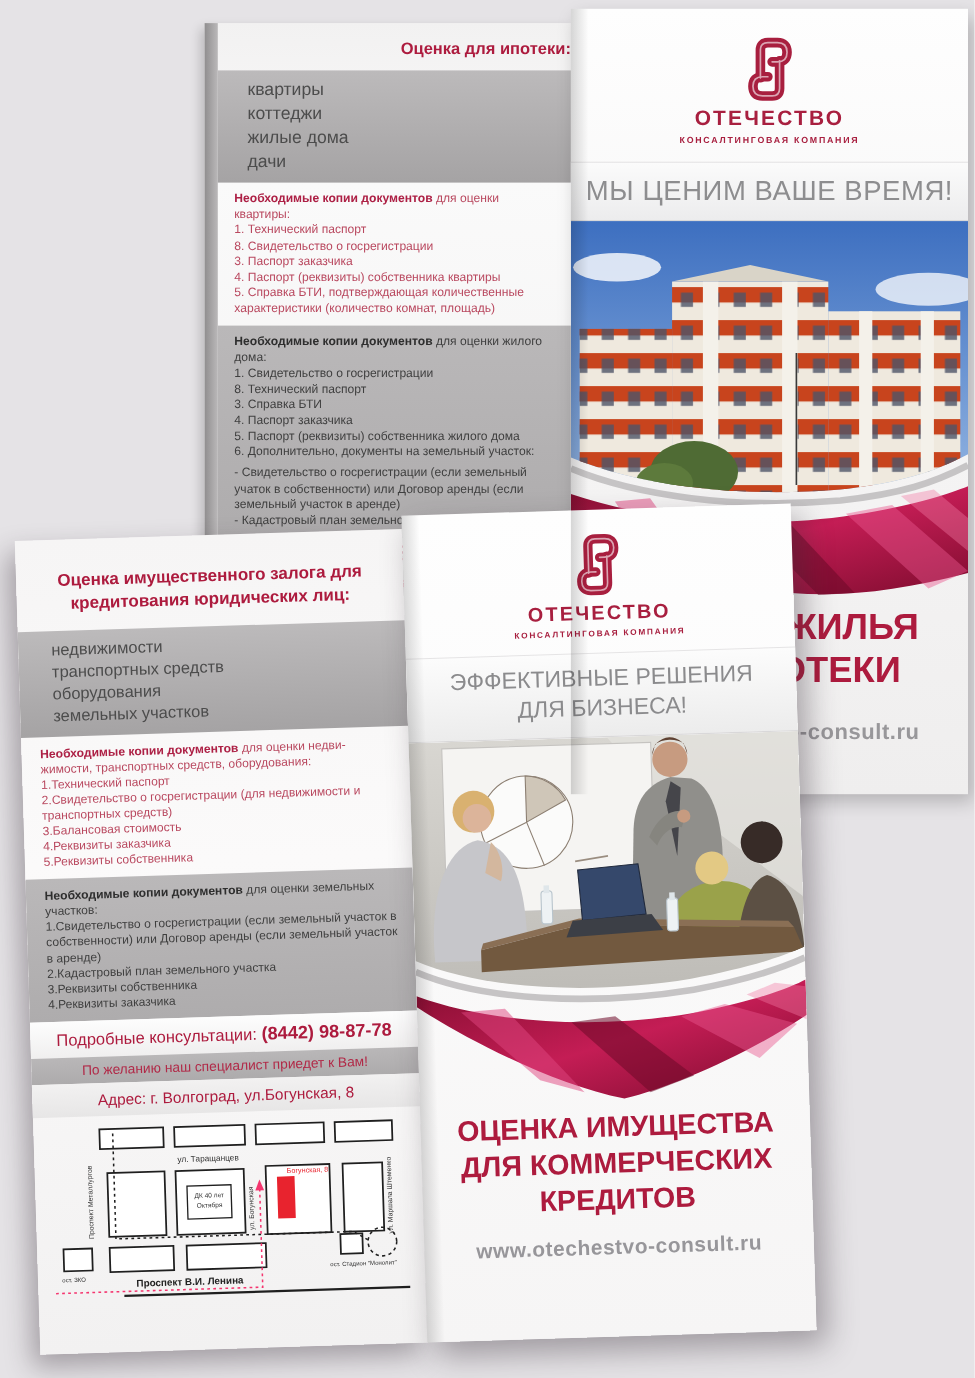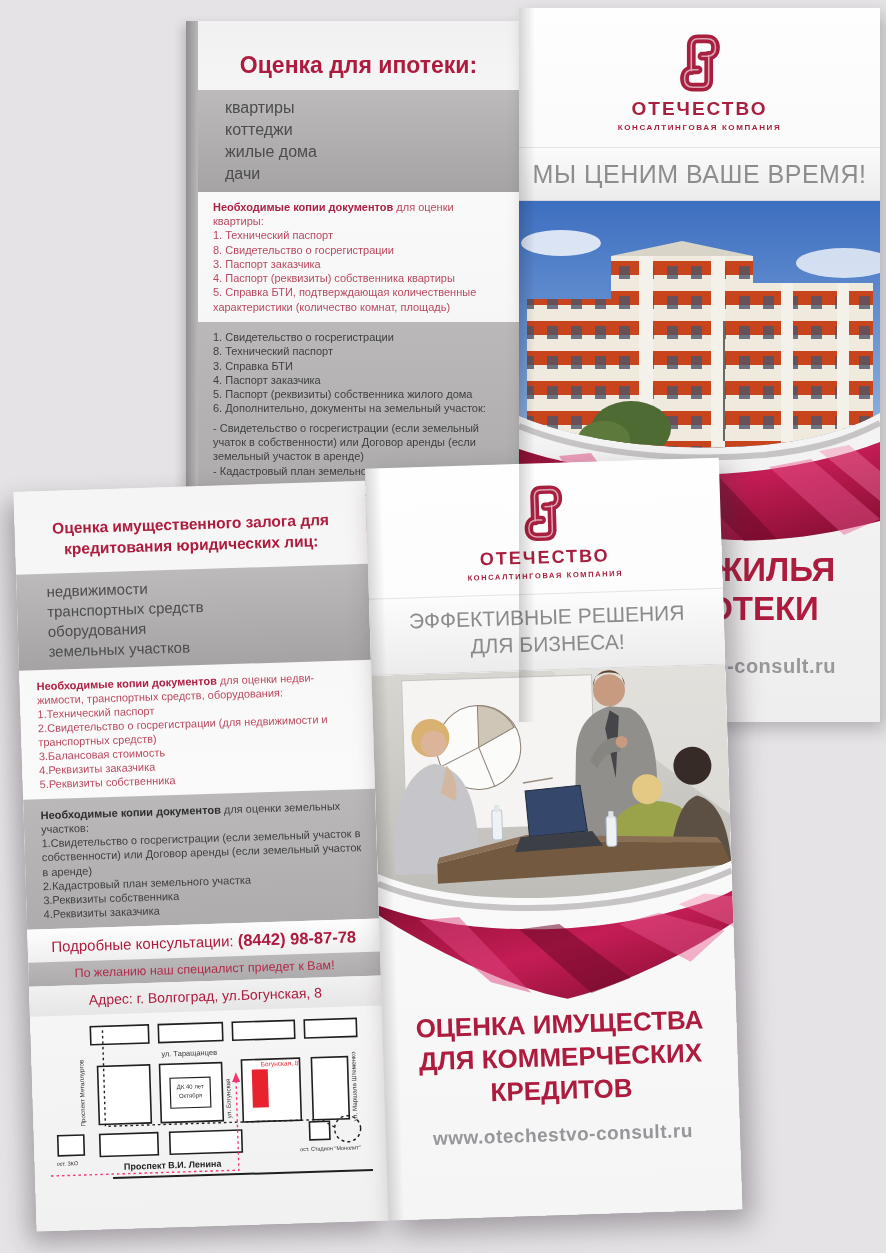--- a/index.html
+++ b/index.html
@@ -12,21 +12,21 @@
   svg{display:block;}
 
   
   .brochure-back{position:absolute;left:186px;top:8px;width:694px;height:714px;}
   .back-left{position:absolute;left:0;top:13px;width:333px;height:484px;
              background:linear-gradient(180deg,#f2f1f1,#fafafa 30%,#f3f2f2);
              box-shadow:-3px 4px 10px rgba(0,0,0,.2);}
   .back-left::before{content:"";position:absolute;left:0;top:0;bottom:0;width:12px;
              background:linear-gradient(90deg,#908e8f,#bab8b9);}
   .back-content{position:absolute;left:12px;right:0;top:0;bottom:0;}
-  .bl-title{padding-top:31px;text-align:center;font-weight:bold;font-size:23px;color:#ad1b3e;}
+  .bl-title{padding-top:15px;text-align:right;font-weight:bold;font-size:15px;color:#ad1b3e;}
   .bl-list{margin-top:11px;padding:7px 10px 7px 27px;font-size:16px;color:#4c4c4c;line-height:1.37;}
   .bl-block{padding:8px 12px 8px 15px;font-size:11px;line-height:1.3;color:#b9485f;}
   .bl-block .bh{font-weight:bold;color:#ad2045;}
   .bl-block.gray{background:linear-gradient(180deg,#bab8b9,#aeacad);color:#3f3f3f;}
   .bl-block.gray .bh{color:#2e2e2e;}
   .subgap{margin-top:5px;}
   .bl-phone{text-align:center;font-weight:bold;font-size:19px;color:#ad1b3e;padding:4px 0 3px;}
   .bl-note{text-align:center;font-size:12.5px;color:#b12a48;padding:5px 0;
            background:linear-gradient(180deg,#b9b7b8,#adabac);}
 
@@ -96,20 +96,21 @@
         </div>
         <div class="bl-block">
           <div><span class="bh">Необходимые копии документов</span><span> для оценки квартиры:</span></div>
           <div>1. Технический паспорт</div>
           <div>8. Свидетельство о госрегистрации</div>
           <div>3. Паспорт заказчика</div>
           <div>4. Паспорт (реквизиты) собственника квартиры</div>
           <div>5. Справка БТИ,  подтверждающая количественные характеристики (количество комнат, площадь)</div>
         </div>
         <div class="bl-block gray">
+          <div><span class="bh">Необходимые копии документов</span><span> для оценки жилого дома:</span></div>
           <div>1. Свидетельство о госрегистрации</div>
           <div>8. Технический паспорт</div>
           <div>3. Справка БТИ</div>
           <div>4. Паспорт заказчика</div>
           <div>5. Паспорт (реквизиты) собственника жилого дома</div>
           <div>6. Дополнительно, документы на земельный участок:</div>
           <div class="subgap">- Свидетельство о госрегистрации (если земельный учаток в собственности) или Договор аренды (если земельный участок в аренде)</div>
           <div>- Кадастровый план земельного участка</div>
         </div>
         <div class="bl-phone">(8442) 98-87-78</div>

